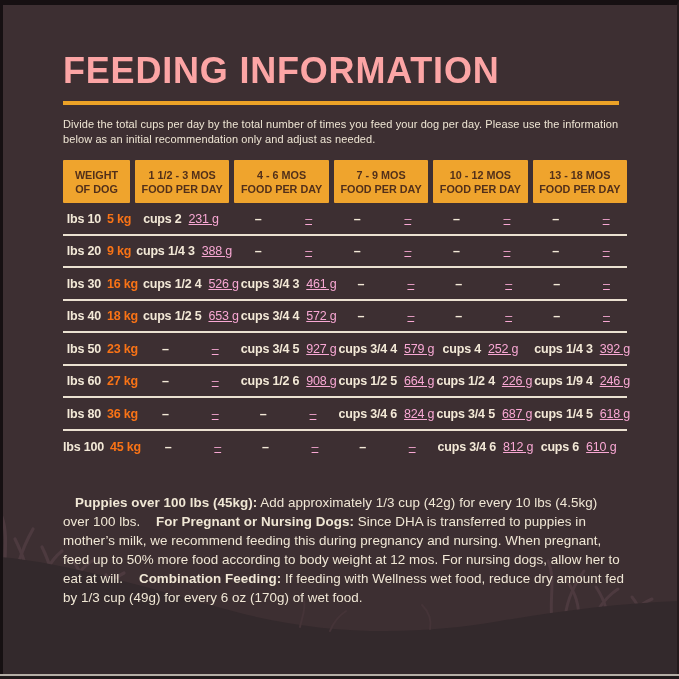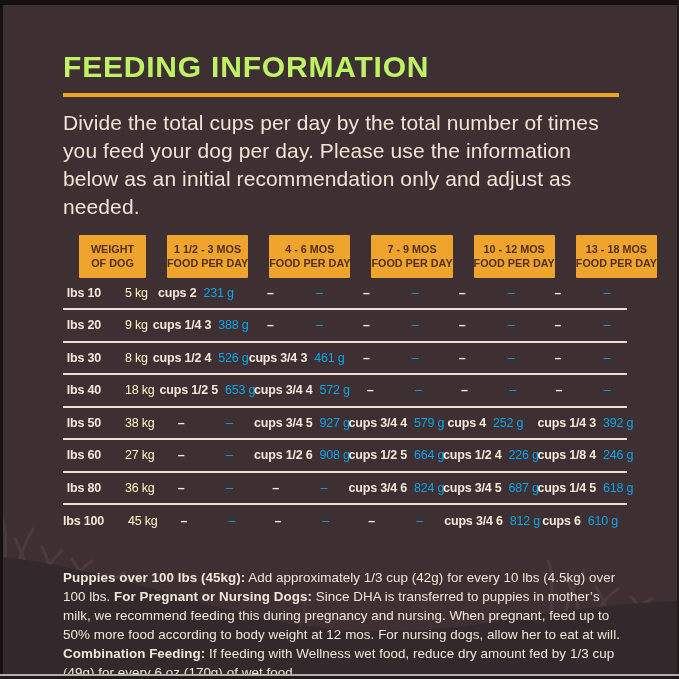--- a/index.html
+++ b/index.html
@@ -4,57 +4,56 @@
 <style>
   html,body{margin:0;padding:0;}
   body{
     width:679px;height:679px;position:relative;overflow:hidden;
     background:#3d2f32;
     font-family:"Liberation Sans",sans-serif;
   }
   .grass{position:absolute;left:0;bottom:5px;z-index:0;}
   .content{position:relative;z-index:1;padding:50px 54px 0 63px;}
   .title{
-    margin:0;font-size:30px;font-weight:bold;letter-spacing:.8px;
-    color:#bef264;
+    margin:0;font-size:36px;font-weight:bold;letter-spacing:.8px;
+    color:#fca5a5;
   }
   .rule{height:4px;background:#eca227;margin-top:9px;width:556px;}
   .intro{
-    margin:12px 0 0 0;font-size:21px;line-height:1.33;
+    margin:12px 0 0 0;font-size:11px;line-height:1.33;
     color:#eee5d3;width:566px;letter-spacing:.1px;
   }
   .ftable{margin-top:14px;width:564px;}
   .thead{display:flex;gap:5px;}
   .hcell{
     flex:1;height:43px;background:#efa42d;color:#52301a;
     display:flex;flex-direction:column;align-items:center;justify-content:center;
     font-weight:bold;font-size:10.8px;line-height:1.3;border-radius:1px;
     white-space:nowrap;
-    margin-left:16px;
   }
   .hcell.weight{flex:0 0 67px;}
   .trow{
     display:flex;gap:5px;height:32.5px;align-items:center;
     box-sizing:border-box;border-bottom:2px solid #ebe1d1;
   }
   .trow:last-child{border-bottom:none;}
-  .wcell{flex:0 0 67px;display:flex;gap:24px;align-items:baseline;}
+  .wcell{flex:0 0 67px;display:flex;gap:6px;align-items:baseline;}
   .cell{flex:1;display:flex;gap:7px;align-items:center;min-width:0;}
   .val{font-size:12.5px;white-space:nowrap;letter-spacing:-0.2px;}
   .lbs{flex:0 0 38px;direction:rtl;text-align:right;font-weight:bold;color:#f3e9d7;}
-  .kg{flex:1;color:#fef9c3;}
+  .kg{flex:1;color:#f97316;font-weight:bold;}
   .cups{flex:1 1 52%;direction:rtl;text-align:right;font-weight:bold;color:#f3e9d7;}
-  .grams{flex:1 1 48%;color:#0ea5e9;}
+  .grams{flex:1 1 48%;color:#f9a8d4;text-decoration:underline;}
   .cups.dash{direction:ltr;text-align:center;}
   .grams.dash{text-align:center;}
   .footnote{
     margin:30px 0 0 0;font-size:13.4px;line-height:1.42;
     color:#f0e7d5;width:562px;letter-spacing:.05px;
   }
-  .footnote b{font-weight:bold;}
+  .footnote b{font-weight:bold;margin-left:12px;}
   .edge{
     position:absolute;inset:0;pointer-events:none;z-index:3;
     border-top:5px solid #161012;border-left:3px solid #161012;border-right:2px solid #241a1c;
   }
   .bottom-edge{
     position:absolute;left:0;right:0;bottom:0;height:5px;z-index:3;
     background:linear-gradient(to bottom,#b4aea6 0,#b4aea6 2px,#201a1b 2px,#201a1b 100%);
   }
 </style>
 </head>
@@ -171,21 +170,21 @@
             <span class="val grams dash">–</span>
           </div>
           <div class="cell">
             <span class="val cups dash">–</span>
             <span class="val grams dash">–</span>
           </div>
         </div>
         <div class="trow">
           <div class="wcell">
             <span class="val lbs">30 lbs</span>
-            <span class="val kg">8 kg</span>
+            <span class="val kg">16 kg</span>
           </div>
           <div class="cell">
             <span class="val cups">4 1/2 cups</span>
             <span class="val grams">526 g</span>
           </div>
           <div class="cell">
             <span class="val cups">3 3/4 cups</span>
             <span class="val grams">461 g</span>
           </div>
           <div class="cell">
@@ -223,21 +222,21 @@
             <span class="val grams dash">–</span>
           </div>
           <div class="cell">
             <span class="val cups dash">–</span>
             <span class="val grams dash">–</span>
           </div>
         </div>
         <div class="trow">
           <div class="wcell">
             <span class="val lbs">50 lbs</span>
-            <span class="val kg">38 kg</span>
+            <span class="val kg">23 kg</span>
           </div>
           <div class="cell">
             <span class="val cups dash">–</span>
             <span class="val grams dash">–</span>
           </div>
           <div class="cell">
             <span class="val cups">5 3/4 cups</span>
             <span class="val grams">927 g</span>
           </div>
           <div class="cell">
@@ -268,21 +267,21 @@
           </div>
           <div class="cell">
             <span class="val cups">5 1/2 cups</span>
             <span class="val grams">664 g</span>
           </div>
           <div class="cell">
             <span class="val cups">4 1/2 cups</span>
             <span class="val grams">226 g</span>
           </div>
           <div class="cell">
-            <span class="val cups">4 1/8 cups</span>
+            <span class="val cups">4 1/9 cups</span>
             <span class="val grams">246 g</span>
           </div>
         </div>
         <div class="trow">
           <div class="wcell">
             <span class="val lbs">80 lbs</span>
             <span class="val kg">36 kg</span>
           </div>
           <div class="cell">
             <span class="val cups dash">–</span>

